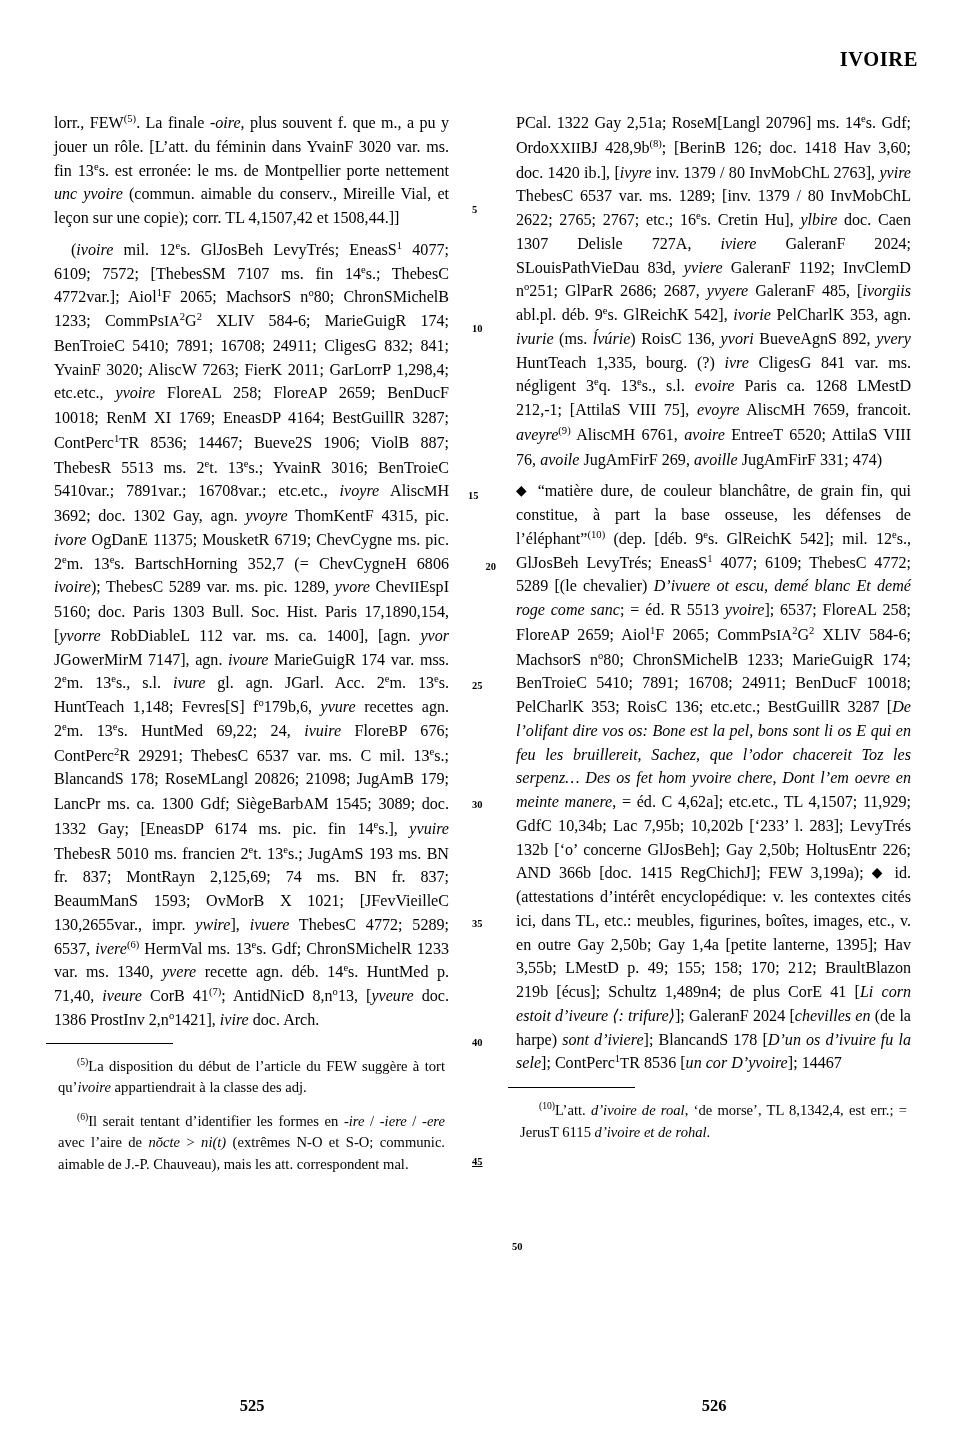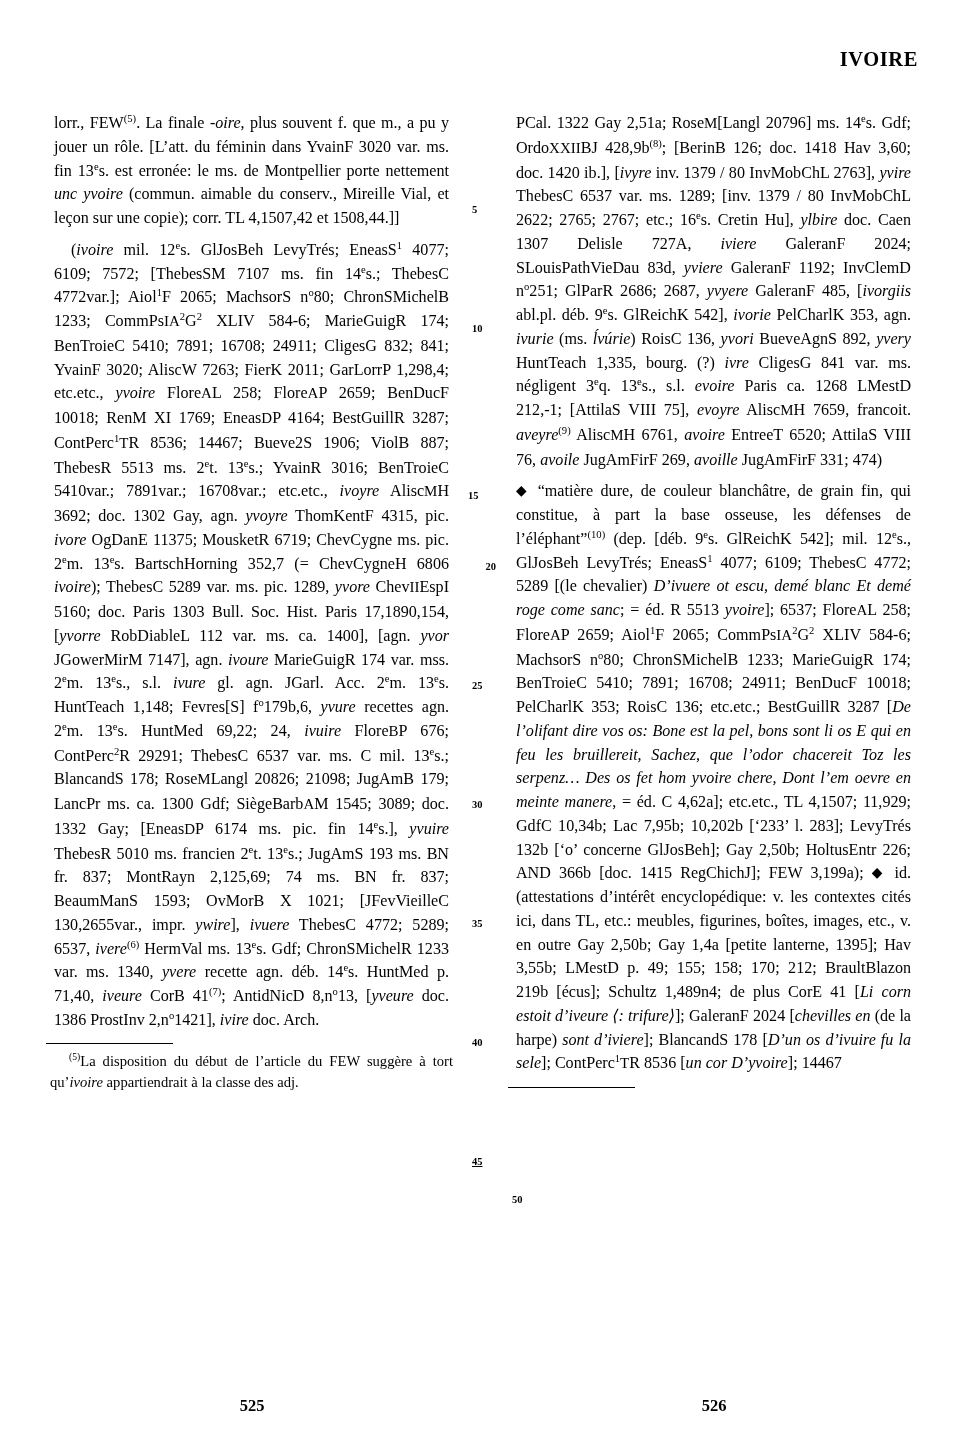--- a/index.html
+++ b/index.html
@@ -60,21 +60,21 @@
     line-height: 21.5px;
   }
   .footnote-rule {
     width: 127px;
     height: 0;
     border: 0;
     border-top: 1.4px solid #000;
     margin: 0 0 7px 0;
   }
   .footnotes p {
-    margin: 4px;
+    margin: 12px;
     text-indent: 19px;
     text-align: justify;
   }
 
   
   i, .it { font-style: italic; }
   .sc { font-variant: small-caps; font-size: 0.93em; }
   sup { font-size: 0.66em; vertical-align: super; line-height: 0; }
   .diamond { font-size: 0.86em; vertical-align: 1px; }
 
@@ -108,42 +108,44 @@
 <div id="columns">
 
   <div class="column" id="column-left">
     <div class="col-body">
       <p class="indent-none">lorr., FEW<sup>(5)</sup>. La finale <i>-oire</i>, plus souvent f. que m., a pu y jouer un rôle. [L’att. du féminin dans YvainF 3020 var. ms. fin 13<sup>e</sup>s. est erronée: le ms. de Montpellier porte nettement <i>unc yvoire</i> (commun. aimable du conserv., Mireille Vial, et leçon sur une copie); corr. TL 4,1507,42 et 1508,44.]]</p>
       <p class="indent">(<i>ivoire</i> mil. 12<sup>e</sup>s. GlJosBeh LevyTrés; EneasS<sup>1</sup> 4077; 6109; 7572; [ThebesSM 7107 ms. fin 14<sup>e</sup>s.; ThebesC 4772var.]; Aiol<sup>1</sup>F 2065; MachsorS n<sup>o</sup>80; ChronSMichelB 1233; CommPs<span class="sc">IA</span><sup>2</sup>G<sup>2</sup> XLIV 584-6; MarieGuigR 174; BenTroieC 5410; 7891; 16708; 24911; CligesG 832; 841; YvainF 3020; AliscW 7263; FierK 2011; GarLorrP 1,298,4; etc.etc., <i>yvoire</i> Flore<span class="sc">A</span>L 258; Flore<span class="sc">A</span>P 2659; BenDucF 10018; RenM XI 1769; Eneas<span class="sc">D</span>P 4164; BestGuillR 3287; ContPerc<sup>1</sup><span class="sc">T</span>R 8536; 14467; Bueve2S 1906; ViolB 887; ThebesR 5513 ms. 2<sup>e</sup>t. 13<sup>e</sup>s.; YvainR 3016; BenTroieC 5410var.; 7891var.; 16708var.; etc.etc., <i>ivoyre</i> Alisc<span class="sc">M</span>H 3692; doc. 1302 Gay, agn. <i>yvoyre</i> ThomKentF 4315, pic. <i>ivore</i> OgDanE 11375; MousketR 6719; ChevCygne ms. pic. 2<sup>e</sup>m. 13<sup>e</sup>s. BartschHorning 352,7 (= ChevCygneH 6806 <i>ivoire</i>); ThebesC 5289 var. ms. pic. 1289, <i>yvore</i> Chev<span class="sc">II</span>EspI 5160; doc. Paris 1303 Bull. Soc. Hist. Paris 17,1890,154, [<i>yvorre</i> RobDiableL 112 var. ms. ca. 1400], [agn. <i>yvor</i> JGowerMirM 7147], agn. <i>ivoure</i> MarieGuigR 174 var. mss. 2<sup>e</sup>m. 13<sup>e</sup>s., s.l. <i>ivure</i> gl. agn. JGarl. Acc. 2<sup>e</sup>m. 13<sup>e</sup>s. HuntTeach 1,148; Fevres[S] f<sup>o</sup>179b,6, <i>yvure</i> recettes agn. 2<sup>e</sup>m. 13<sup>e</sup>s. HuntMed 69,22; 24, <i>ivuire</i> Flore<span class="sc">B</span>P 676; ContPerc<sup>2</sup>R 29291; ThebesC 6537 var. ms. C mil. 13<sup>e</sup>s.; BlancandS 178; Rose<span class="sc">M</span>Langl 20826; 21098; JugAmB 179; LancPr ms. ca. 1300 Gdf; SiègeBarb<span class="sc">A</span>M 1545; 3089; doc. 1332 Gay; [Eneas<span class="sc">D</span>P 6174 ms. pic. fin 14<sup>e</sup>s.], <i>yvuire</i> ThebesR 5010 ms. francien 2<sup>e</sup>t. 13<sup>e</sup>s.; JugAmS 193 ms. BN fr. 837; MontRayn 2,125,69; 74 ms. BN fr. 837; BeaumManS 1593; OvMorB X 1021; [JFevVieilleC 130,2655var., impr. <i>ywire</i>], <i>ivuere</i> ThebesC 4772; 5289; 6537, <i>ivere</i><sup>(6)</sup> HermVal ms. 13<sup>e</sup>s. Gdf; ChronSMichelR 1233 var. ms. 1340, <i>yvere</i> recette agn. déb. 14<sup>e</sup>s. HuntMed p. 71,40, <i>iveure</i> CorB 41<sup>(7)</sup>; AntidNicD 8,n<sup>o</sup>13, [<i>yveure</i> doc. 1386 ProstInv 2,n<sup>o</sup>1421], <i>ivire</i> doc. Arch.</p>
     </div>
     <div class="footnotes">
       <hr class="footnote-rule">
       <p><sup>(5)</sup>La disposition du début de l’article du FEW suggère à tort qu’<i>ivoire</i> appartiendrait à la classe des adj.</p>
+      <p><sup>(6)</sup>Il serait tentant d’identifier les formes en <i>-ire</i> / <i>-iere</i> / <i>-ere</i> avec l’aire de <i>nŏcte</i> &gt; <i>ni(t)</i> (extrêmes N-O et S-O; communic. aimable de J.-P. Chauveau), mais les att. correspondent mal.</p>
     </div>
   </div>
 
   <div class="column" id="column-right">
     <div class="col-body">
       <p>PCal. 1322 Gay 2,51a; Rose<span class="sc">M</span>[Langl 20796] ms. 14<sup>e</sup>s. Gdf; Ordo<span class="sc">XXII</span>BJ 428,9b<sup>(8)</sup>; [BerinB 126; doc. 1418 Hav 3,60; doc. 1420 ib.], [<i>ivyre</i> inv. 1379 / 80 InvMobChL 2763], <i>yvire</i> ThebesC 6537 var. ms. 1289; [inv. 1379 / 80 InvMobChL 2622; 2765; 2767; etc.; 16<sup>e</sup>s. Cretin Hu], <i>ylbire</i> doc. Caen 1307 Delisle 727A, <i>iviere</i> GaleranF 2024; SLouisPathVieDau 83d, <i>yviere</i> GaleranF 1192; InvClemD n<sup>o</sup>251; GlParR 2686; 2687, <i>yvyere</i> GaleranF 485, [<i>ivorgiis</i> abl.pl. déb. 9<sup>e</sup>s. GlReichK 542], <i>ivorie</i> PelCharlK 353, agn. <i>ivurie</i> (ms. <i>ĺvúrie</i>) RoisC 136, <i>yvori</i> BueveAgnS 892, <i>yvery</i> HuntTeach 1,335, bourg. (?) <i>ivre</i> CligesG 841 var. ms. négligent 3<sup>e</sup>q. 13<sup>e</sup>s., s.l. <i>evoire</i> Paris ca. 1268 LMestD 212,-1; [AttilaS VIII 75], <i>evoyre</i> Alisc<span class="sc">M</span>H 7659, francoit. <i>aveyre</i><sup>(9)</sup> Alisc<span class="sc">M</span>H 6761, <i>avoire</i> EntreeT 6520; AttilaS VIII 76, <i>avoile</i> JugAmFirF 269, <i>avoille</i> JugAmFirF 331; 474)</p>
       <p><span class="diamond">◆</span> “matière dure, de couleur blanchâtre, de grain fin, qui constitue, à part la base osseuse, les défenses de l’éléphant”<sup>(10)</sup> (dep. [déb. 9<sup>e</sup>s. GlReichK 542]; mil. 12<sup>e</sup>s., GlJosBeh LevyTrés; EneasS<sup>1</sup> 4077; 6109; ThebesC 4772; 5289 [(le chevalier) <i>D’ivuere ot escu, demé blanc Et demé roge come sanc</i>; = éd. R 5513 <i>yvoire</i>]; 6537; Flore<span class="sc">A</span>L 258; Flore<span class="sc">A</span>P 2659; Aiol<sup>1</sup>F 2065; CommPs<span class="sc">IA</span><sup>2</sup>G<sup>2</sup> XLIV 584-6; MachsorS n<sup>o</sup>80; ChronSMichelB 1233; MarieGuigR 174; BenTroieC 5410; 7891; 16708; 24911; BenDucF 10018; PelCharlK 353; RoisC 136; etc.etc.; BestGuillR 3287 [<i>De l’olifant dire vos os: Bone est la pel, bons sont li os E qui en feu les bruillereit, Sachez, que l’odor chacereit Toz les serpenz… Des os fet hom yvoire chere, Dont l’em oevre en meinte manere</i>, = éd. C 4,62a]; etc.etc., TL 4,1507; 11,929; GdfC 10,34b; Lac 7,95b; 10,202b [‘233’ l. 283]; LevyTrés 132b [‘o’ concerne GlJosBeh]; Gay 2,50b; HoltusEntr 226; AND 366b [doc. 1415 RegChichJ]; FEW 3,199a); <span class="diamond">◆</span> id. (attestations d’intérêt encyclopédique: v. les contextes cités ici, dans TL, etc.: meubles, figurines, boîtes, images, etc., v. en outre Gay 2,50b; Gay 1,4a [petite lanterne, 1395]; Hav 3,55b; LMestD p. 49; 155; 158; 170; 212; BraultBlazon 219b [écus]; Schultz 1,489n4; de plus CorE 41 [<i>Li corn estoit d’iveure ⟨: trifure⟩</i>]; GaleranF 2024 [<i>chevilles en</i> (de la harpe) <i>sont d’iviere</i>]; BlancandS 178 [<i>D’un os d’ivuire fu la sele</i>]; ContPerc<sup>1</sup><span class="sc">T</span>R 8536 [<i>un cor D’yvoire</i>]; 14467</p>
     </div>
     <div class="footnotes">
       <hr class="footnote-rule">
+      <p><sup>(10)</sup>L’att. <i>d’ivoire de roal</i>, ‘de morse’, TL 8,1342,4, est err.; = JerusT 6115 <i>d’ivoire et de rohal</i>.</p>
     </div>
   </div>
 
 </div>
 
 <div id="line-numbers">
     <div class="linenum" style="top: 204px; left: 472px;">5</div>
     <div class="linenum" style="top: 323px; left: 472px;">10</div>
     <div class="linenum" style="top: 442px; left: 468px; margin-top: 48px;">15</div>
     <div class="linenum" style="top: 561px; left: 472px; text-align: right;">20</div>
     <div class="linenum" style="top: 680px; left: 472px;">25</div>
     <div class="linenum" style="top: 799px; left: 472px;">30</div>
     <div class="linenum" style="top: 918px; left: 472px;">35</div>
     <div class="linenum" style="top: 1037px; left: 472px;">40</div>
     <div class="linenum" style="top: 1156px; left: 472px; text-decoration: underline;">45</div>
-    <div class="linenum" style="top: 1194px; left: 472px; padding-left: 40px;">50</div>
+    <div class="linenum" style="top: 1241px; left: 472px; padding-left: 40px;">50</div>
   </div>
 
 <div class="folio" id="folio-left">525</div>
 <div class="folio" id="folio-right">526</div>
 
 </body></html>

